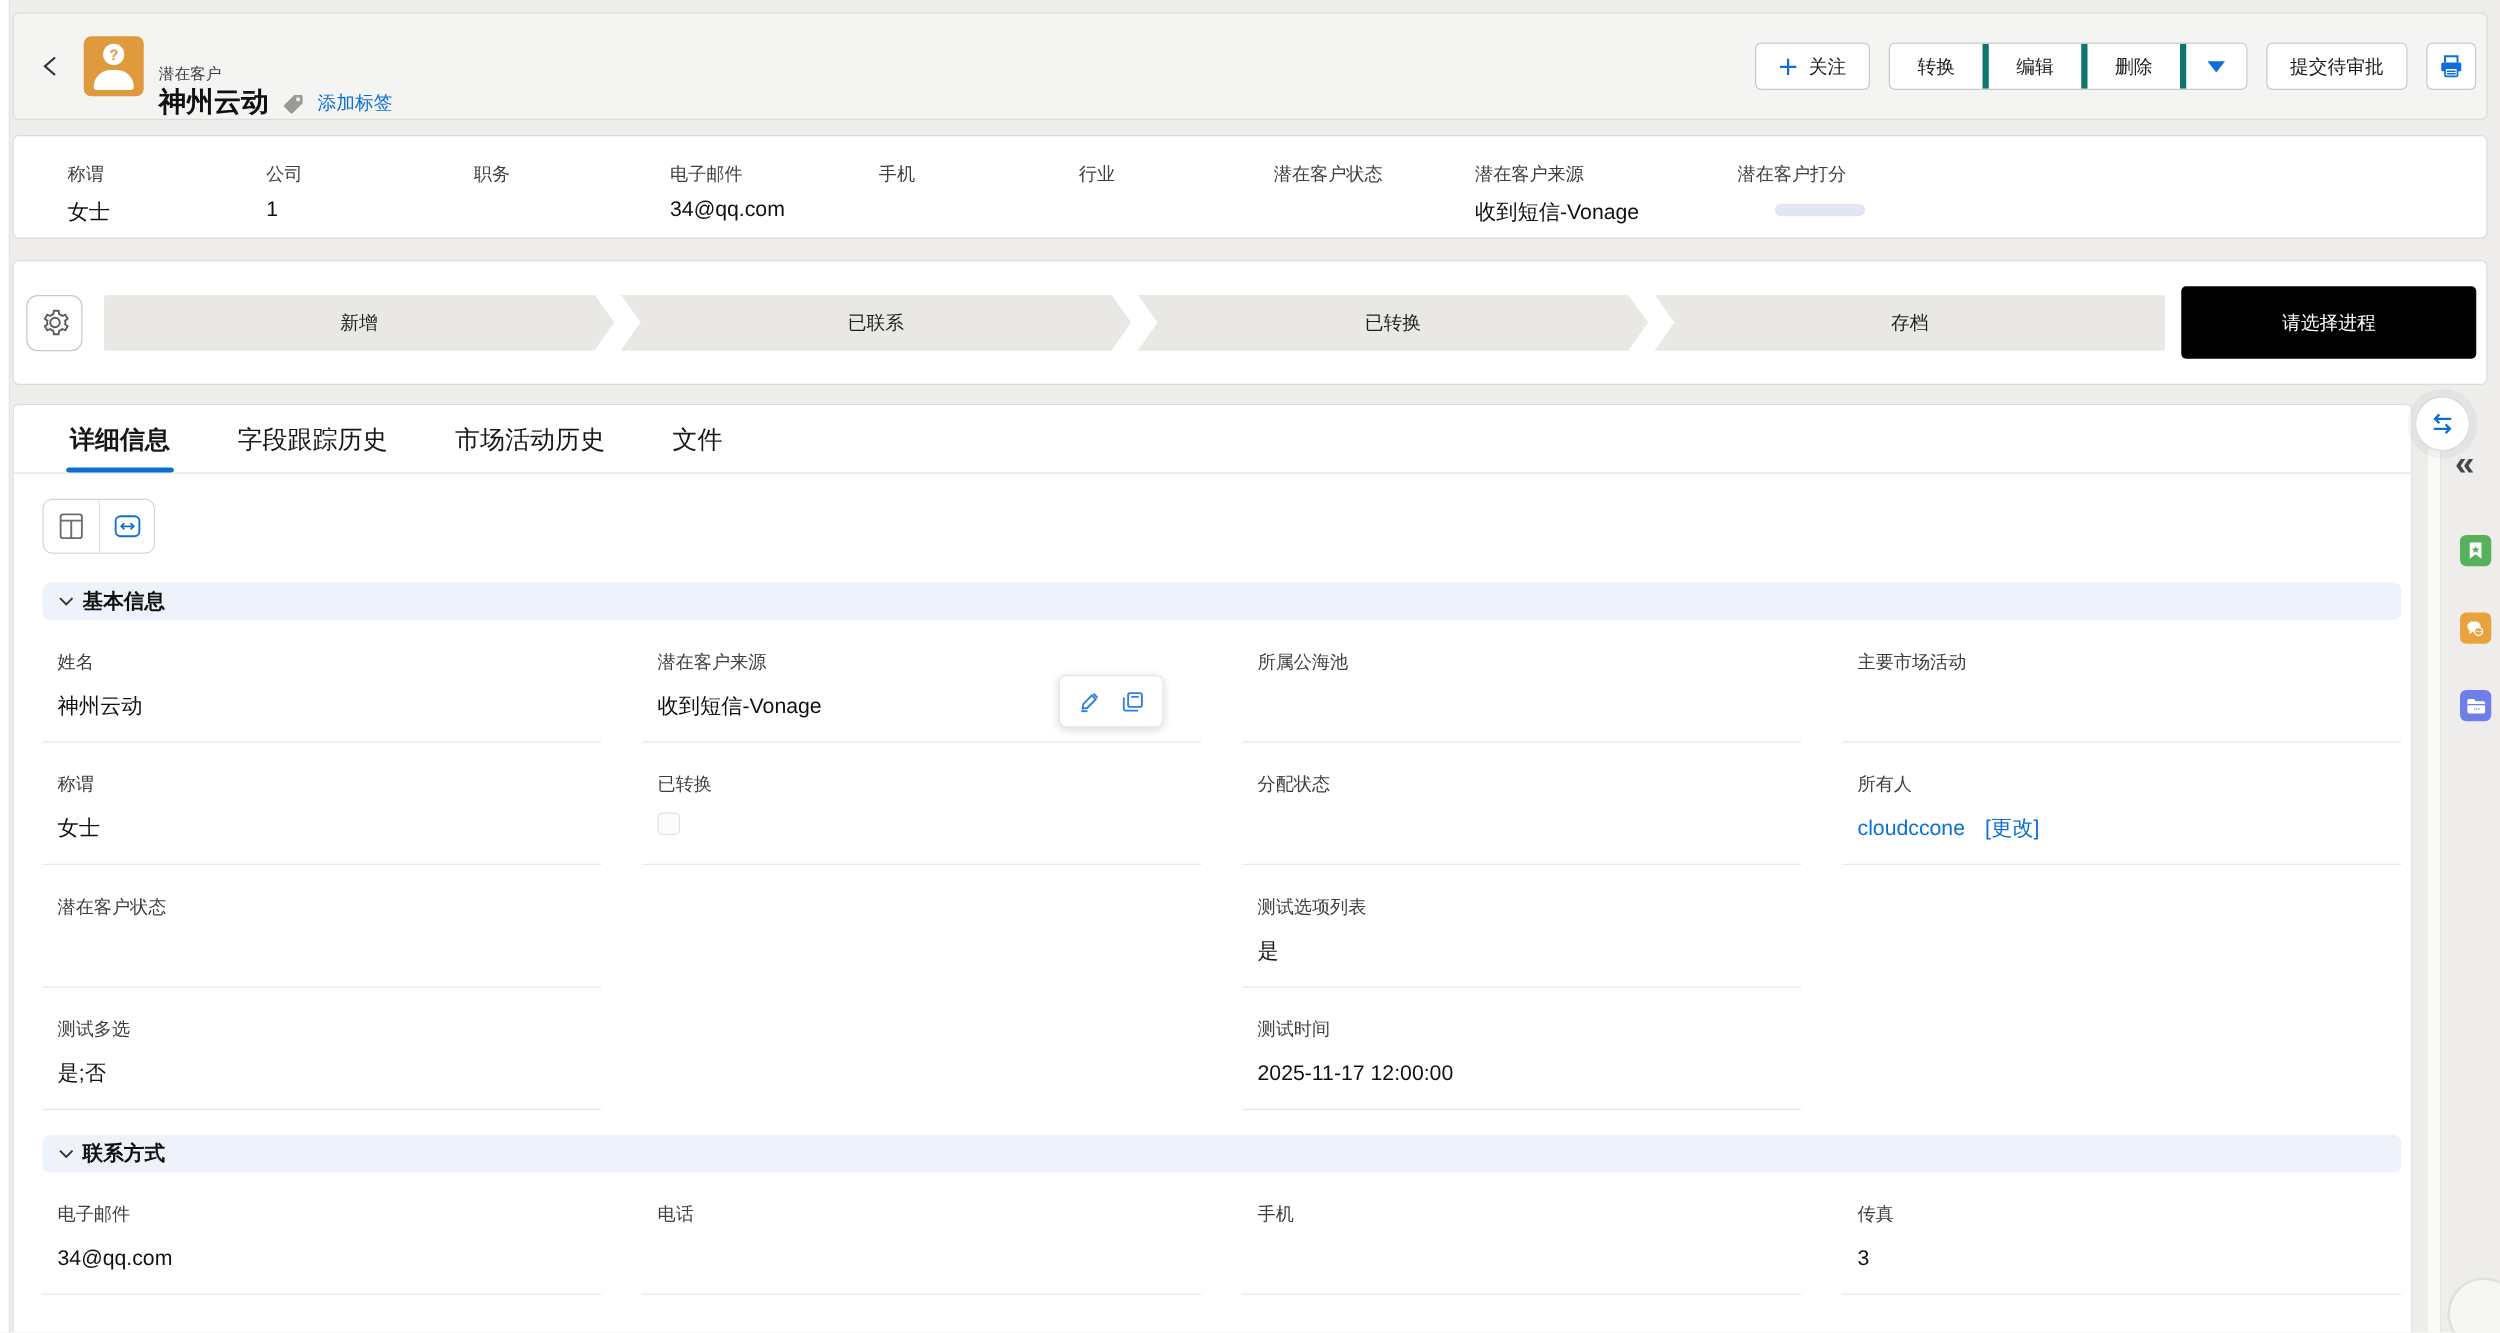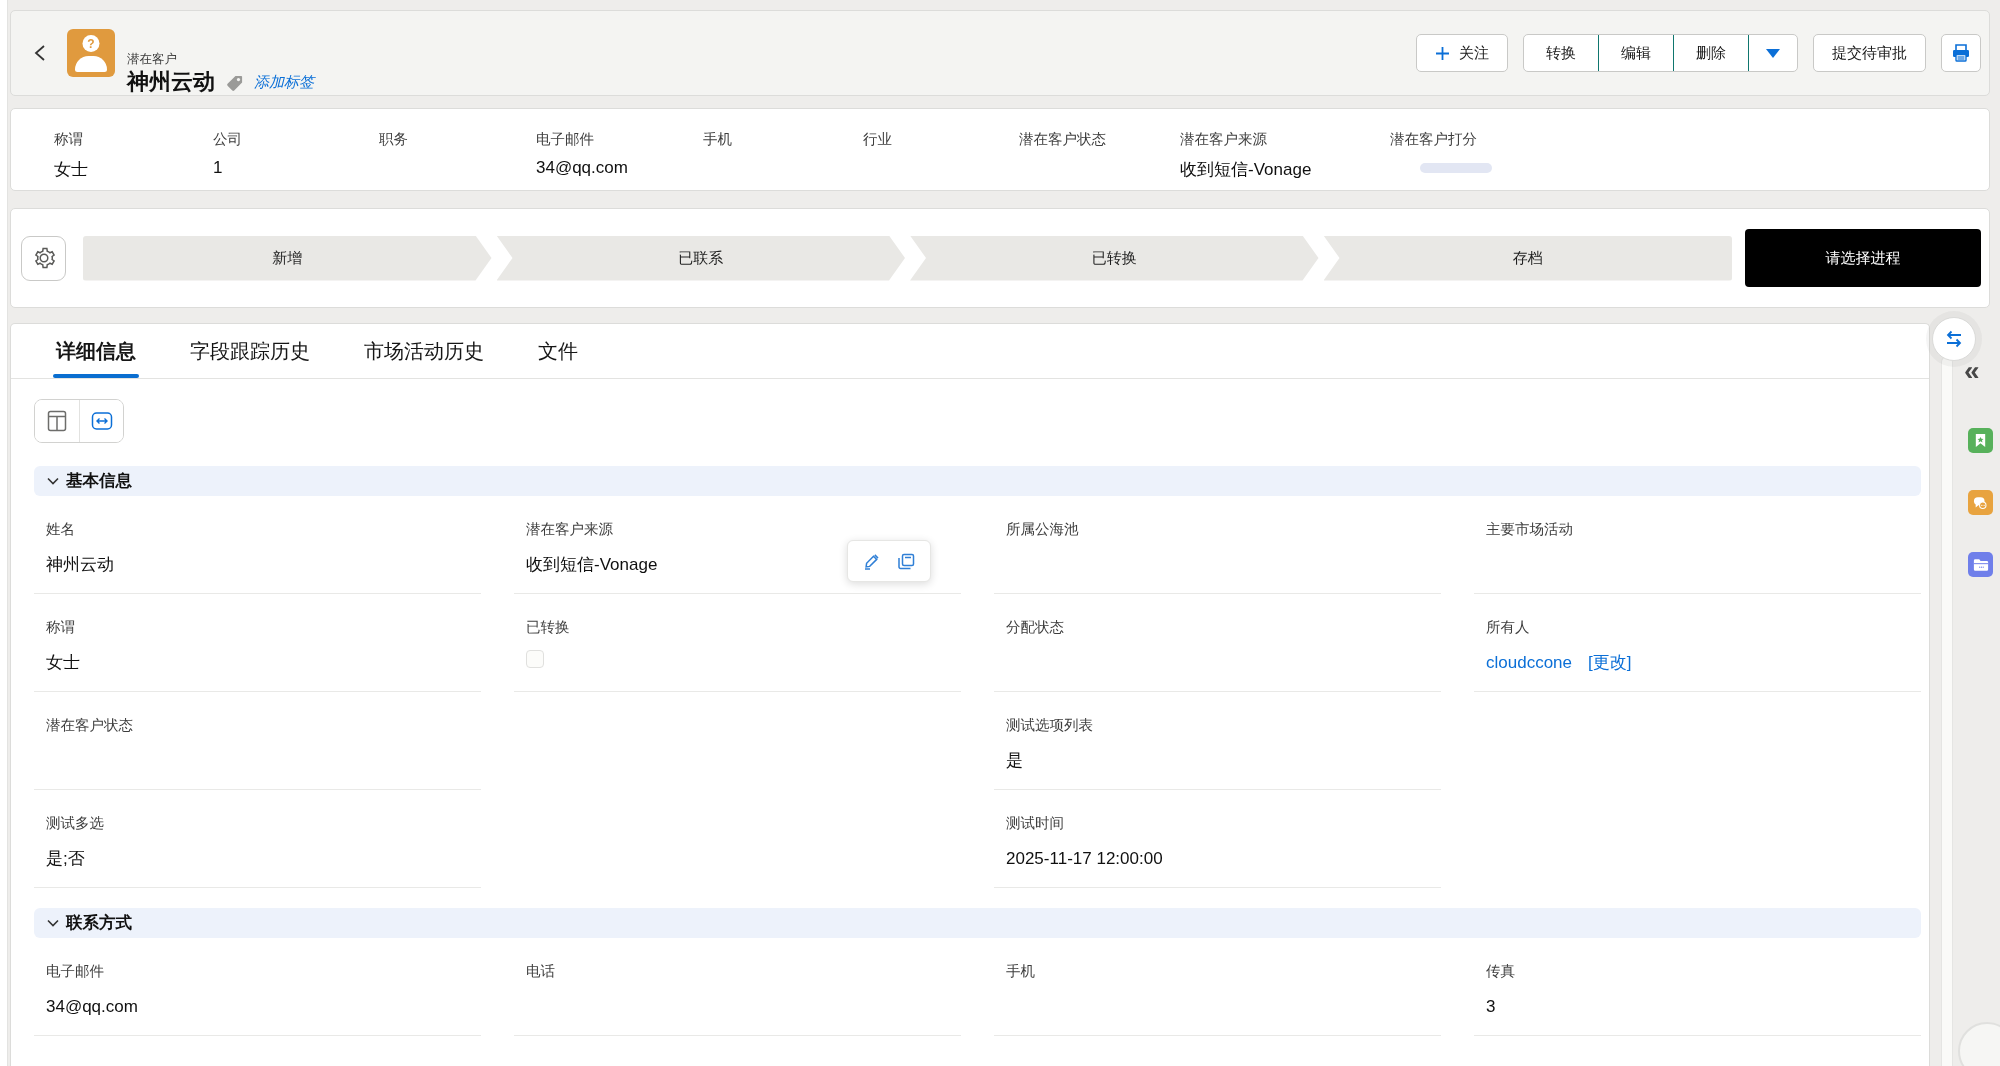--- a/index.html
+++ b/index.html
@@ -18,28 +18,28 @@
   .back-btn{width:26px;height:30px;display:flex;align-items:center;justify-content:center;cursor:pointer;}
   .avatar{width:48px;height:48px;border-radius:6px;position:relative;margin-left:14px;flex:none;}
   .avatar .head{position:absolute;top:6px;left:50%;transform:translateX(-50%);width:17px;height:17px;background:#fff;border-radius:50%;
     display:flex;align-items:center;justify-content:center;font-size:12px;font-weight:bold;}
   .avatar .shoulders{position:absolute;bottom:5px;left:50%;transform:translateX(-50%);width:32px;height:16px;background:#fff;border-radius:16px 16px 3px 3px;}
   .title-block{margin-left:12px;margin-top:41px;}
   .entity-type{font-size:12.5px;color:#3a3a3a;line-height:15px;}
   .name-row{display:flex;align-items:center;margin-top:2px;}
   .record-name{font-size:22px;font-weight:bold;color:#111;line-height:26px;}
   .tag-icon{margin:2px 0 0 10px;display:flex;}
-  .add-tag{margin-left:10px;font-size:15px;color:#0b6fd7;cursor:pointer;font-style:italic;}
+  .add-tag{margin-left:10px;font-size:15px;color:#0b6fd7;cursor:pointer;}
   .hdr-spacer{flex:1;}
   .btn{height:38px;background:#fff;border:1px solid #c9c9c7;border-radius:5px;display:flex;align-items:center;justify-content:center;
     font-size:15px;color:#1b1b1b;padding:0 18px;cursor:pointer;white-space:nowrap;}
   .btn + .btn, .btn-group + .btn, .btn + .btn-group{margin-left:15px;}
   .btn.follow{gap:9px;}
   .btn-group{height:38px;display:flex;border:1px solid #c9c9c7;border-radius:5px;background:#fff;overflow:hidden;}
-  .btn-group .seg{display:flex;align-items:center;justify-content:center;font-size:15px;color:#1b1b1b;padding:0 22px;cursor:pointer;border-left:1px solid #0f766e;}
+  .btn-group .seg{display:flex;align-items:center;justify-content:center;font-size:15px;color:#1b1b1b;padding:0 22px;cursor:pointer;border-left:5px solid #0f766e;}
   .btn-group .seg:first-child{border-left:none;}
   .btn-group .seg.caret-seg{padding:0 17px;}
   .caret-down{width:0;height:0;border-left:7px solid transparent;border-right:7px solid transparent;border-top:9px solid #0b6fd7;}
   .btn.icon-btn{width:40px;padding:0;}
   
   .summary-card{top:108px;width:1980px;height:83px;display:flex;padding:21px 10px 0 43px;}
   .sum-col{flex:none;padding-right:8px;}
   .sum-col:nth-child(1){width:159px;}
   .sum-col:nth-child(2){width:166px;}
   .sum-col:nth-child(3){width:157px;}

